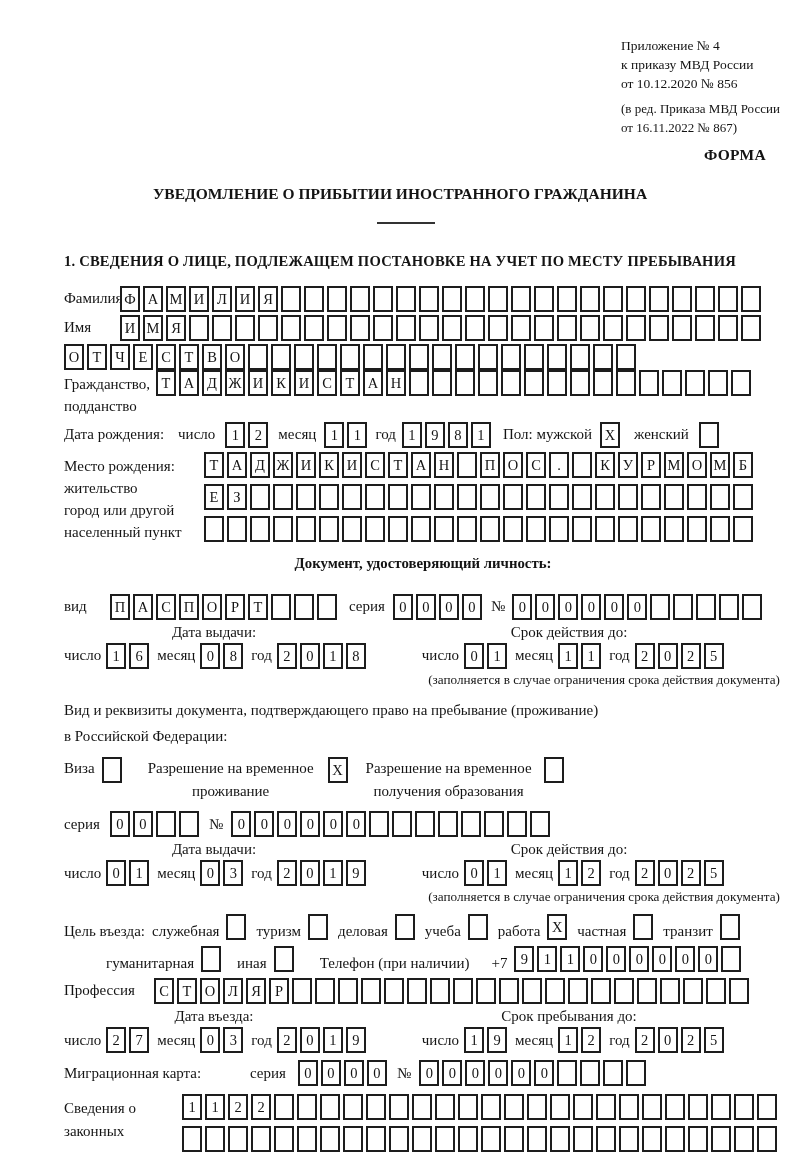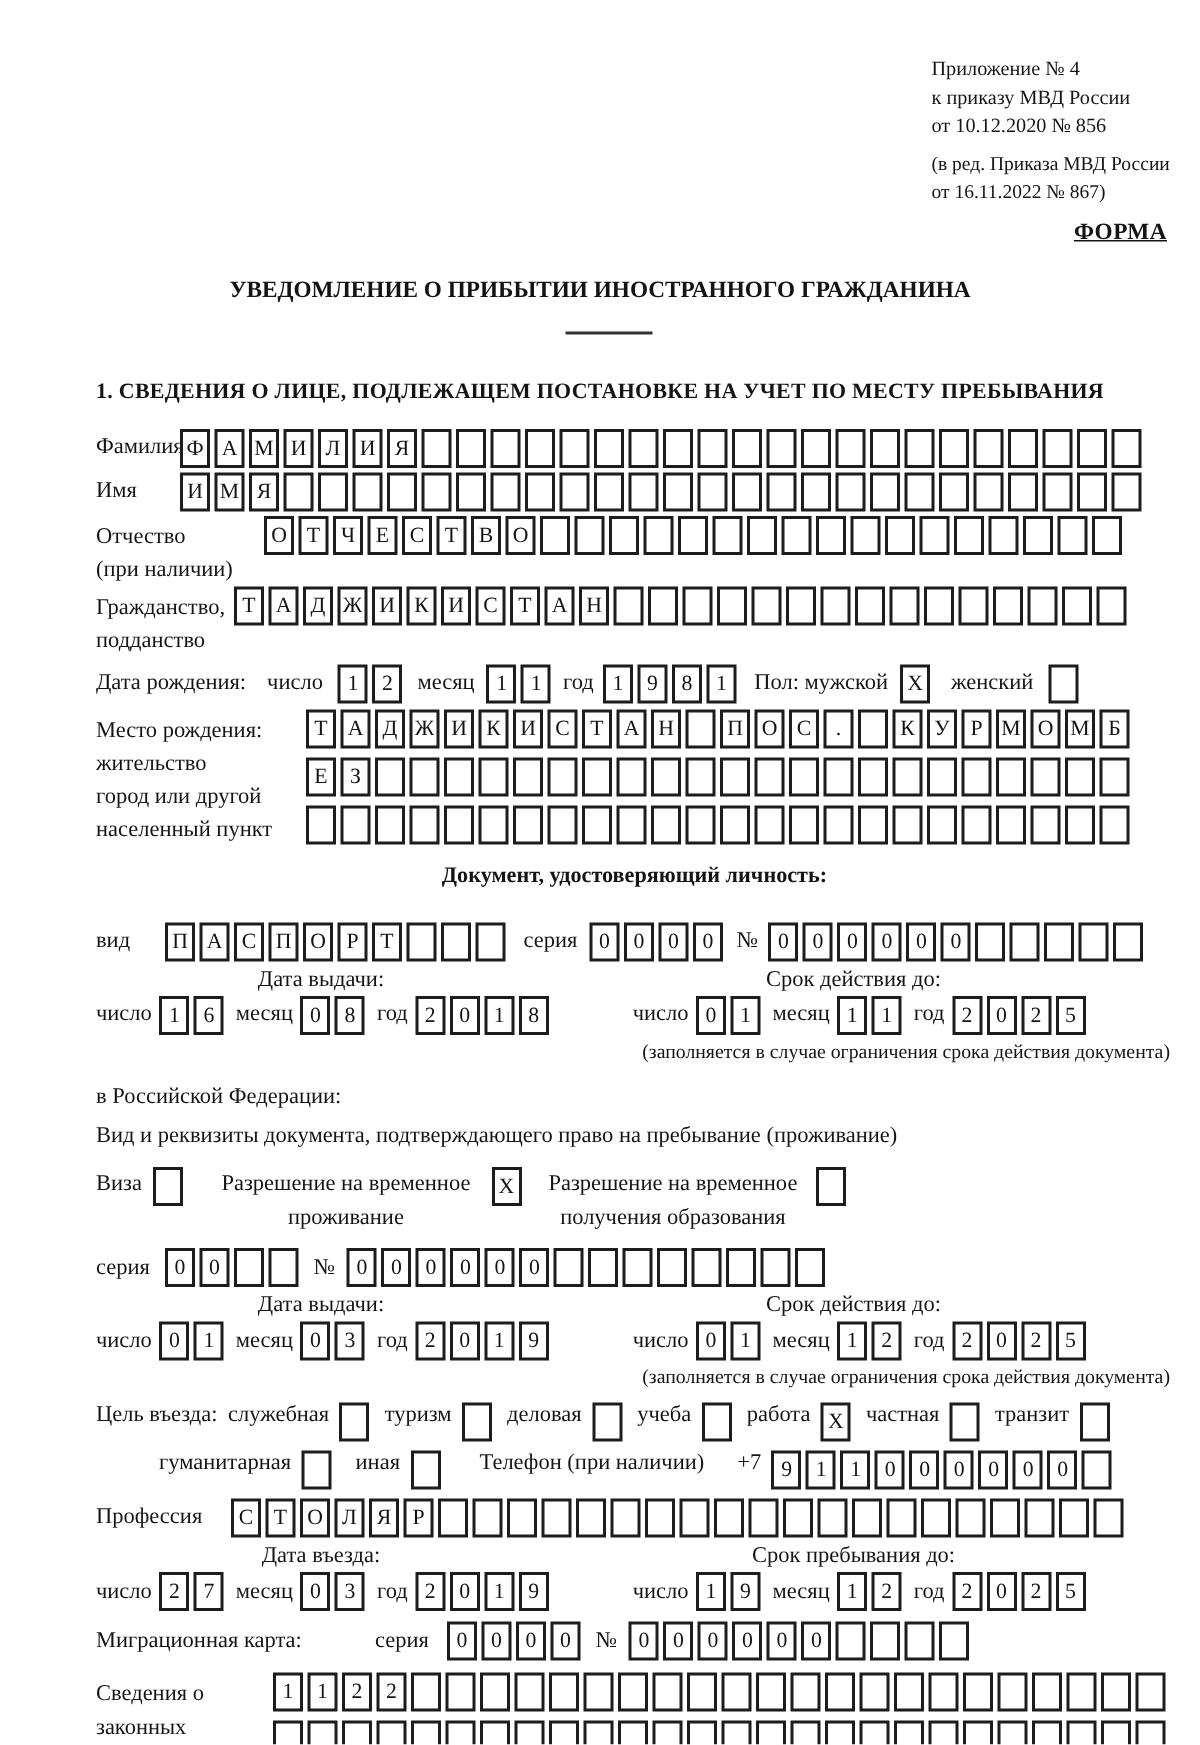--- a/index.html
+++ b/index.html
@@ -1,22 +1,22 @@
 <!DOCTYPE html>
 <html><head>
 <meta charset="utf-8">
 <style>
   html,body{margin:0;padding:0;background:#fff;}
   .page{position:relative;width:800px;height:1163px;background:#fff;color:#141414;
         font-family:"Liberation Serif","DejaVu Serif",serif;overflow:hidden;}
   
   .annex{position:absolute;left:621px;top:36px;font-size:13.5px;line-height:1.42;}
   .annex .note{margin-top:7px;font-size:13px;}
-  .forma{position:absolute;top:146px;left:12px;width:766px;text-align:right;
-         font-weight:bold;font-size:15.5px;letter-spacing:.3px;text-decoration:underline;}
+  .forma{position:absolute;top:146px;left:0;width:766px;text-align:right;
+         font-weight:bold;font-size:15.5px;letter-spacing:.3px;}
   
   .title{padding-top:182px;text-align:center;font-weight:bold;font-size:15.5px;line-height:1.6;}
   .blank{display:inline-block;width:58px;border-bottom:2.5px solid #333;height:.9em;margin-left:12px;}
   .sec1{margin:21px 0 0 64px;font-weight:bold;font-size:14.6px;letter-spacing:.2px;}
   .content{margin-left:64px;margin-right:18px;font-size:15px;}
   
   .cells{display:inline-flex;gap:3px;flex:none;vertical-align:middle;}
   .cell{width:20px;height:26px;box-sizing:border-box;border:2px solid #1d1d1d;background:#fff;
         font-size:14.5px;line-height:22px;text-align:center;flex:none;}
   
@@ -32,21 +32,21 @@
   .dates-row{display:flex;align-items:center;margin-top:2px;}
   .dgroup{display:inline-flex;align-items:center;flex:none;}
   .dlab{margin:0 5px 0 8px;}
   .dlab.first{margin-left:0;}
   .dates-note{text-align:right;font-size:13.2px;margin-top:3px;margin-right:2px;}
   
   .opts{display:flex;align-items:flex-start;margin-top:8px;}
   .opt{display:flex;align-items:flex-start;flex:none;}
   .opt .olbl{line-height:1.5;}
   .opt .c{text-align:center;}
-  .prow{display:flex;align-items:flex-start;margin-top:6px;}
+  .prow{display:flex;align-items:flex-end;margin-top:6px;}
   .prow .plbl{margin-right:7px;flex:none;}
   .prow .cells{margin-right:10px;}
   .idheading{text-align:center;font-weight:bold;font-size:14.8px;margin-top:7px;}
 </style>
 </head>
 <body>
 
 <div class="page">
 
   <div class="annex">
@@ -132,24 +132,20 @@
           <span class="cell"></span>
           <span class="cell"></span>
           <span class="cell"></span>
           <span class="cell"></span>
           <span class="cell"></span>
           <span class="cell"></span>
         </span>
     </div>
 
     <div class="frow">
-      <span class="lblcol" style="width:112px">
-        <div>Отчество</div>
-        <div>(при наличии)</div>
-      </span>
       <span class="cells">
           <span class="cell">О</span>
           <span class="cell">Т</span>
           <span class="cell">Ч</span>
           <span class="cell">Е</span>
           <span class="cell">С</span>
           <span class="cell">Т</span>
           <span class="cell">В</span>
           <span class="cell">О</span>
           <span class="cell"></span>
@@ -406,22 +402,22 @@
               <span class="cell">0</span>
               <span class="cell">2</span>
               <span class="cell">5</span>
             </span>
         </span>
       </div>
       <div class="dates-note">(заполняется в случае ограничения срока действия документа)</div>
     </div>
 
     <div style="margin-top:9px;line-height:1.75">
+      <div>Вид и реквизиты документа, подтверждающего право на пребывание (проживание)</div>
       <div>в Российской Федерации:</div>
-      <div>Вид и реквизиты документа, подтверждающего право на пребывание (проживание)</div>
     </div>
 
     <div class="opts">
       <span class="opt">
         <span class="olbl" style="margin-right:7px">Виза</span>
         <span class="cells">
             <span class="cell"></span>
           </span>
       </span>
       <span class="opt" style="margin-left:26px">

